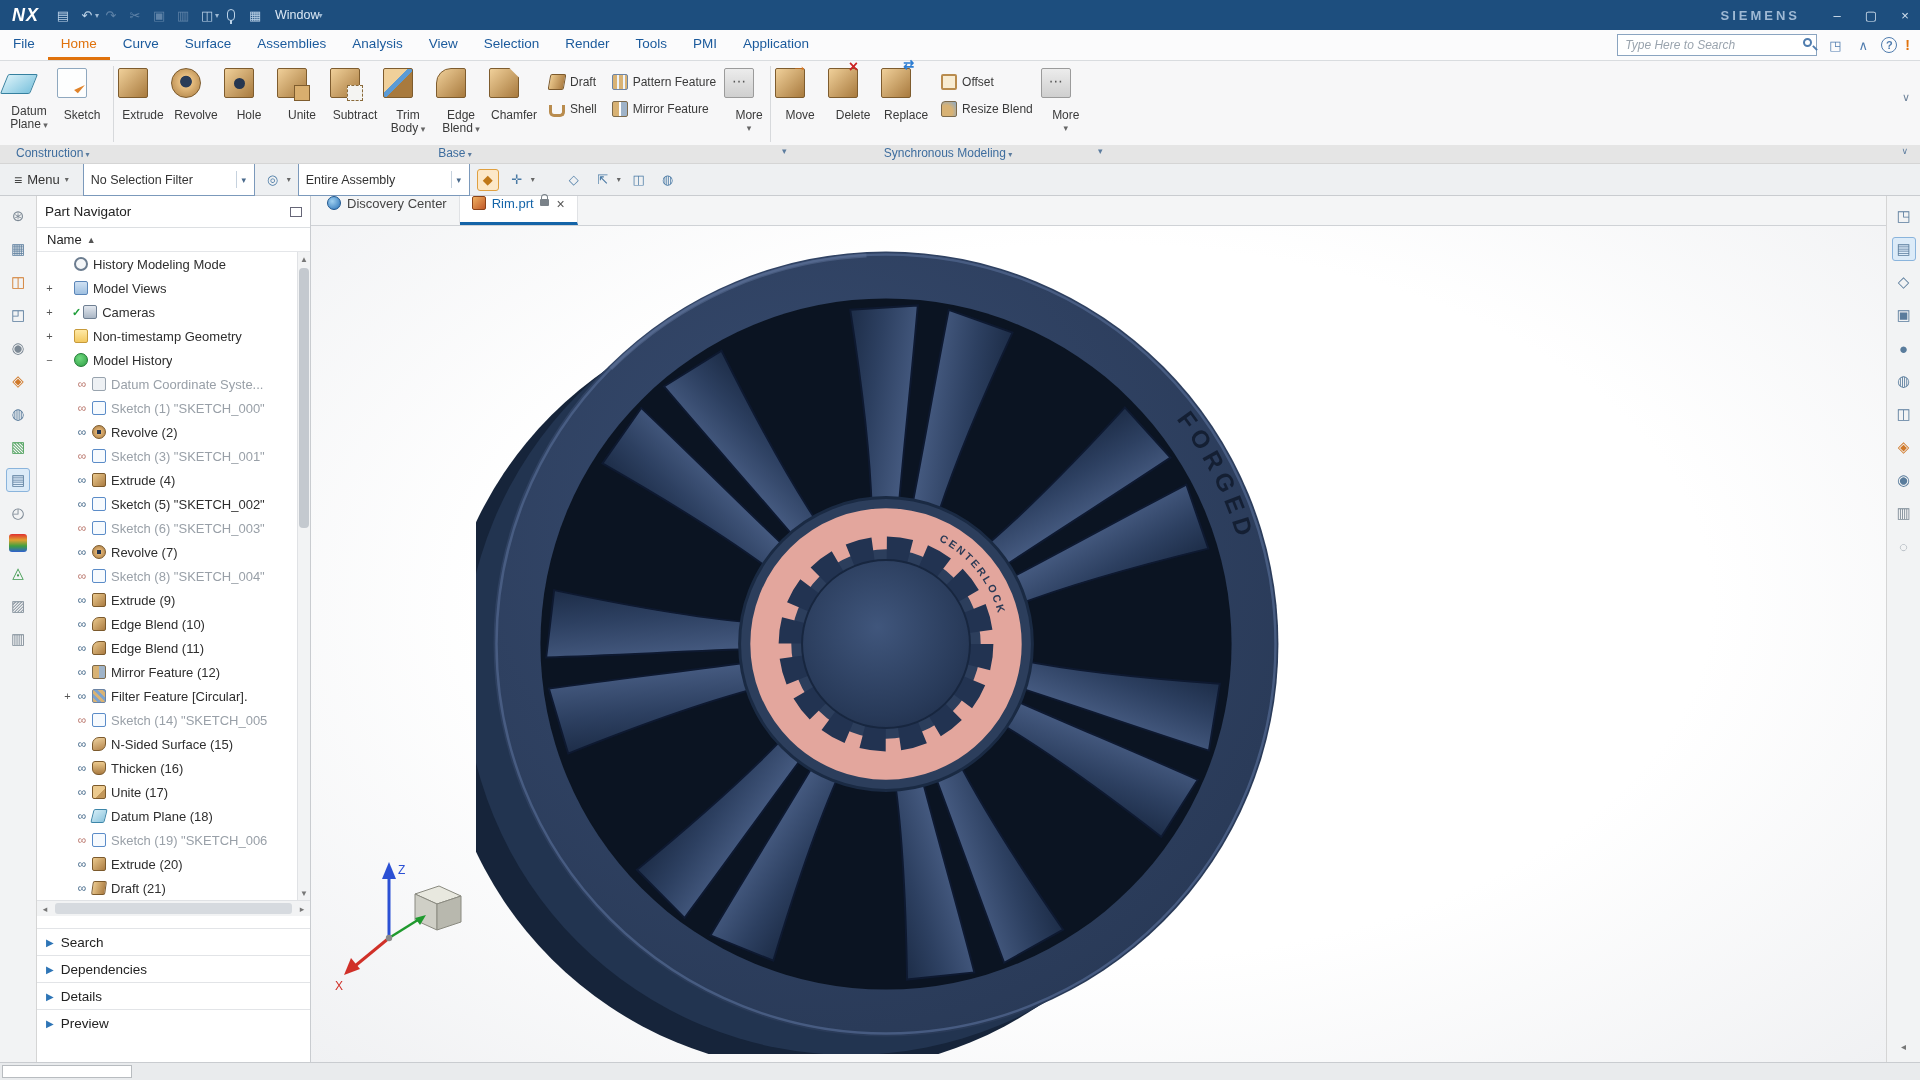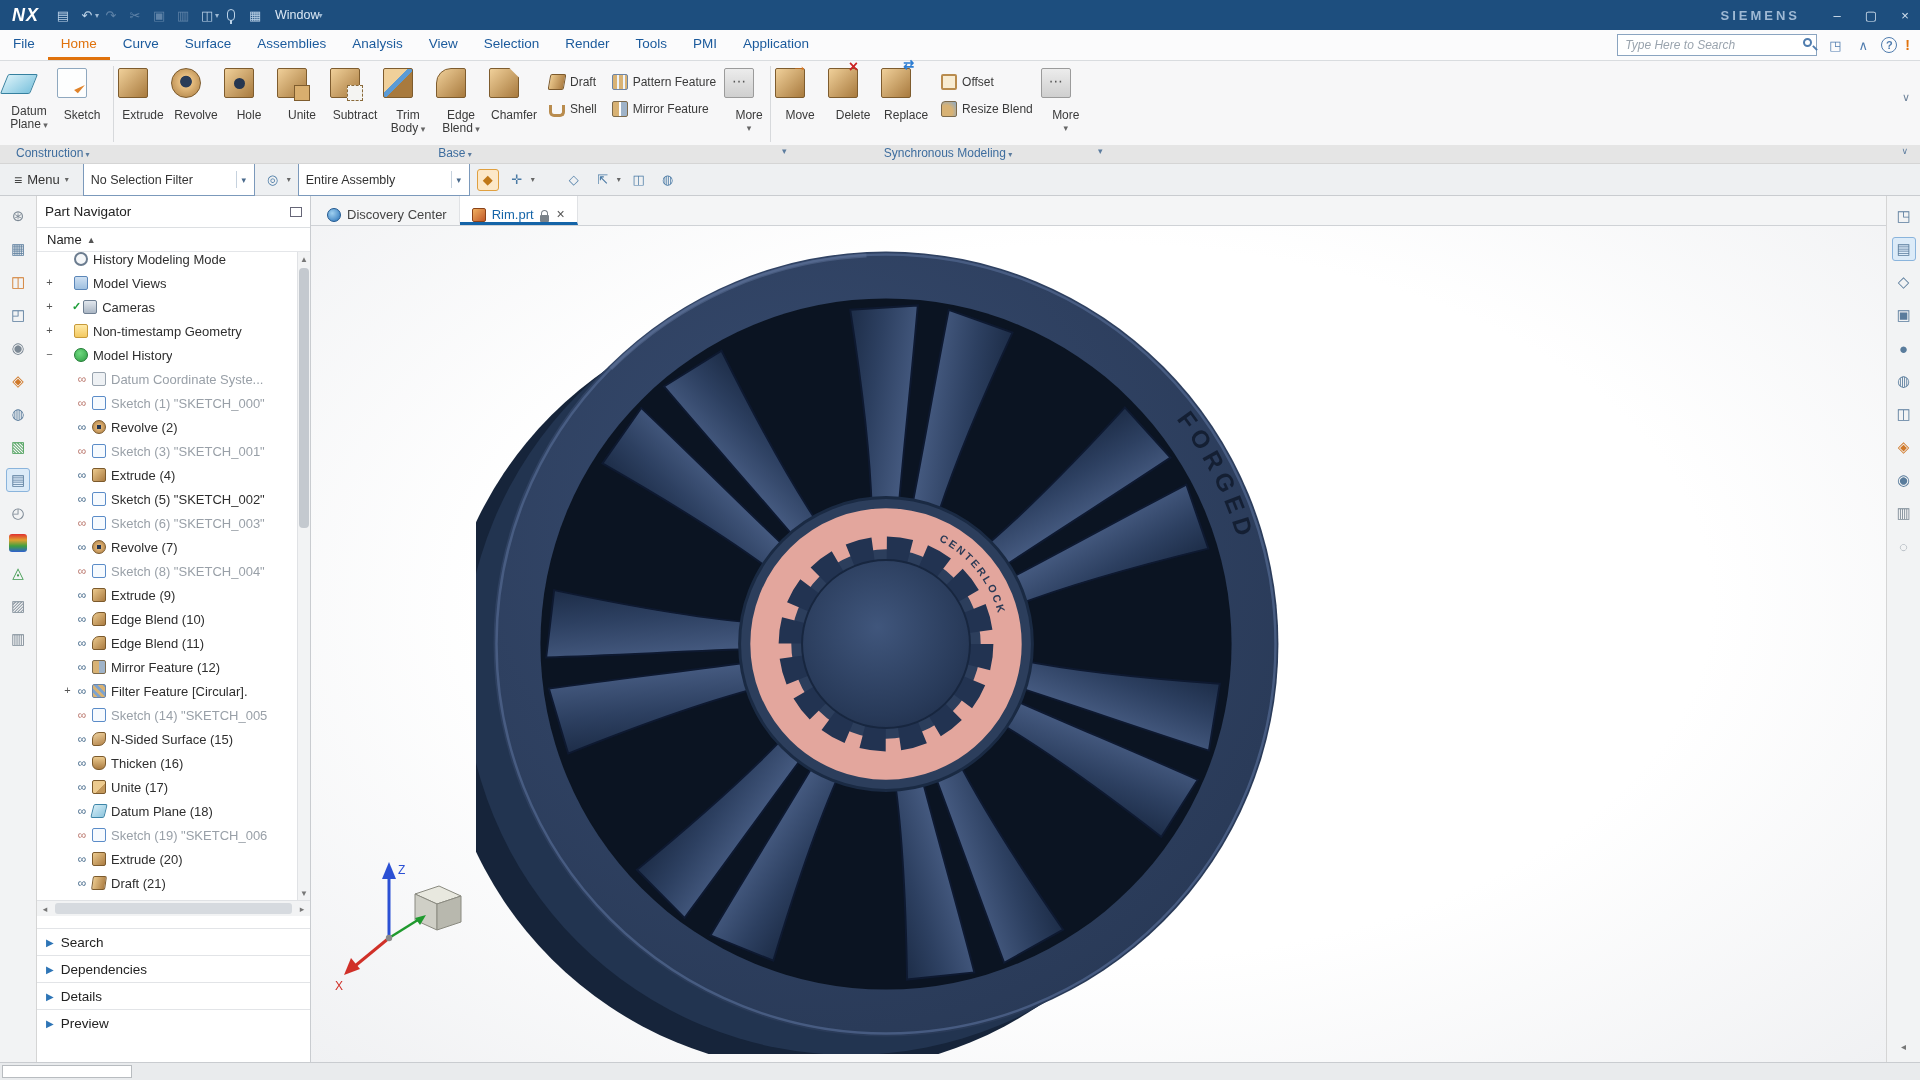--- a/index.html
+++ b/index.html
@@ -101,21 +101,21 @@
   .strip .endarrow{margin-top:auto;margin-bottom:4px;font-size:10px;color:#777;}
 
   
   .navigator{width:274px;background:#fff;border-right:1px solid #c9ccd0;display:flex;flex-direction:column;}
   .nav-header{height:32px;display:flex;align-items:center;padding:0 8px;border-bottom:1px solid #dcdfe2;font-size:13.5px;color:#222;}
   .undock{margin-left:auto;width:12px;height:10px;border:1.5px solid #667;}
   .name-header{height:24px;display:flex;align-items:center;gap:5px;padding:0 10px;border-bottom:1px solid #e4e6e9;font-size:13px;color:#222;}
   .sortarr{font-size:9px;color:#555;}
   .tree{flex:none;height:648px;position:relative;overflow:hidden;}
   .tree-rows{position:absolute;left:0;top:0;right:13px;}
-  .trow{height:24px;display:flex;align-items:flex-start;white-space:nowrap;overflow:hidden;}
+  .trow{height:24px;display:flex;align-items:center;white-space:nowrap;overflow:hidden;}
   .trow.d0{padding-left:6px;} .trow.d1{padding-left:24px;}
   .texp{width:13px;font-size:11px;color:#555;text-align:center;flex:none;}
   .tvis{width:16px;font-size:12px;color:#4c6f8f;text-align:center;flex:none;}
   .vis-on::before{content:"∞";}
   .tchk{color:#1f9e3a;font-weight:bold;font-size:11px;flex:none;}
   .tic{width:14px;height:14px;margin:0 5px 0 2px;flex:none;border-radius:2px;}
   .tlabel{font-size:13px;color:#2e2e2e;overflow:hidden;text-overflow:ellipsis;}
   .trow.dim .tlabel{color:#99a0a8;}
   .trow.dim .vis-on::before{color:#bb7a70;}
   .f-clock{border-radius:50%;border:2px solid #6b7c8f;background:#f4f6f8;}
@@ -143,21 +143,21 @@
   .hscroll .sarr{width:16px;text-align:center;font-size:9px;color:#777;}
   .htrack{flex:1;height:100%;position:relative;}
   .hthumb{position:absolute;top:2px;bottom:2px;left:2px;right:2px;background:#d6dadf;border-radius:3px;}
   .nsections{margin-top:12px;}
   .nsec{height:27px;display:flex;align-items:center;gap:7px;padding:0 9px;border-top:1px solid #e2e4e7;font-size:13.5px;color:#222;}
   .nsec-arrow{color:#2e75b6;font-size:10px;}
 
   
   .canvas{flex:1;display:flex;flex-direction:column;min-width:0;}
   .doctabs{height:30px;background:#f4f5f6;border-bottom:1px solid #cfd2d6;display:flex;align-items:stretch;padding-left:4px;}
-  .dtab{display:flex;align-items:flex-end;gap:6px;padding:0 12px;font-size:13px;color:#444;border-right:1px solid #e0e2e5;border-bottom:3px solid transparent;}
+  .dtab{display:flex;align-items:flex-start;gap:6px;padding:0 12px;font-size:13px;color:#444;border-right:1px solid #e0e2e5;border-bottom:3px solid transparent;}
   .dtab.active{background:#fff;color:#1464a8;border-bottom-color:#1464a8;}
   .dicon{width:14px;height:14px;border-radius:2px;flex:none;}
   .dicon.disc{border-radius:50%;background:radial-gradient(circle at 35% 35%,#9fd0f0,#2a72b8);border:1px solid #1d568e;}
   .dicon.part{background:linear-gradient(135deg,#f0b060,#c05828);border:1px solid #8a4218;}
   .lock{width:9px;height:7px;background:#7a8289;border-radius:1px;position:relative;margin-top:3px;}
   .lock::before{content:"";position:absolute;top:-5px;left:1px;width:5px;height:5px;border:1.5px solid #7a8289;border-bottom:none;border-radius:4px 4px 0 0;}
   .tclose{color:#555;font-size:14px;margin-left:2px;}
   .viewport{flex:1;position:relative;overflow:hidden;background:radial-gradient(ellipse at 50% 45%,#ffffff 55%,#f0f1f3 100%);}
   .wheel{position:absolute;left:165px;top:8px;}
   .triad{position:absolute;left:16px;top:620px;}

